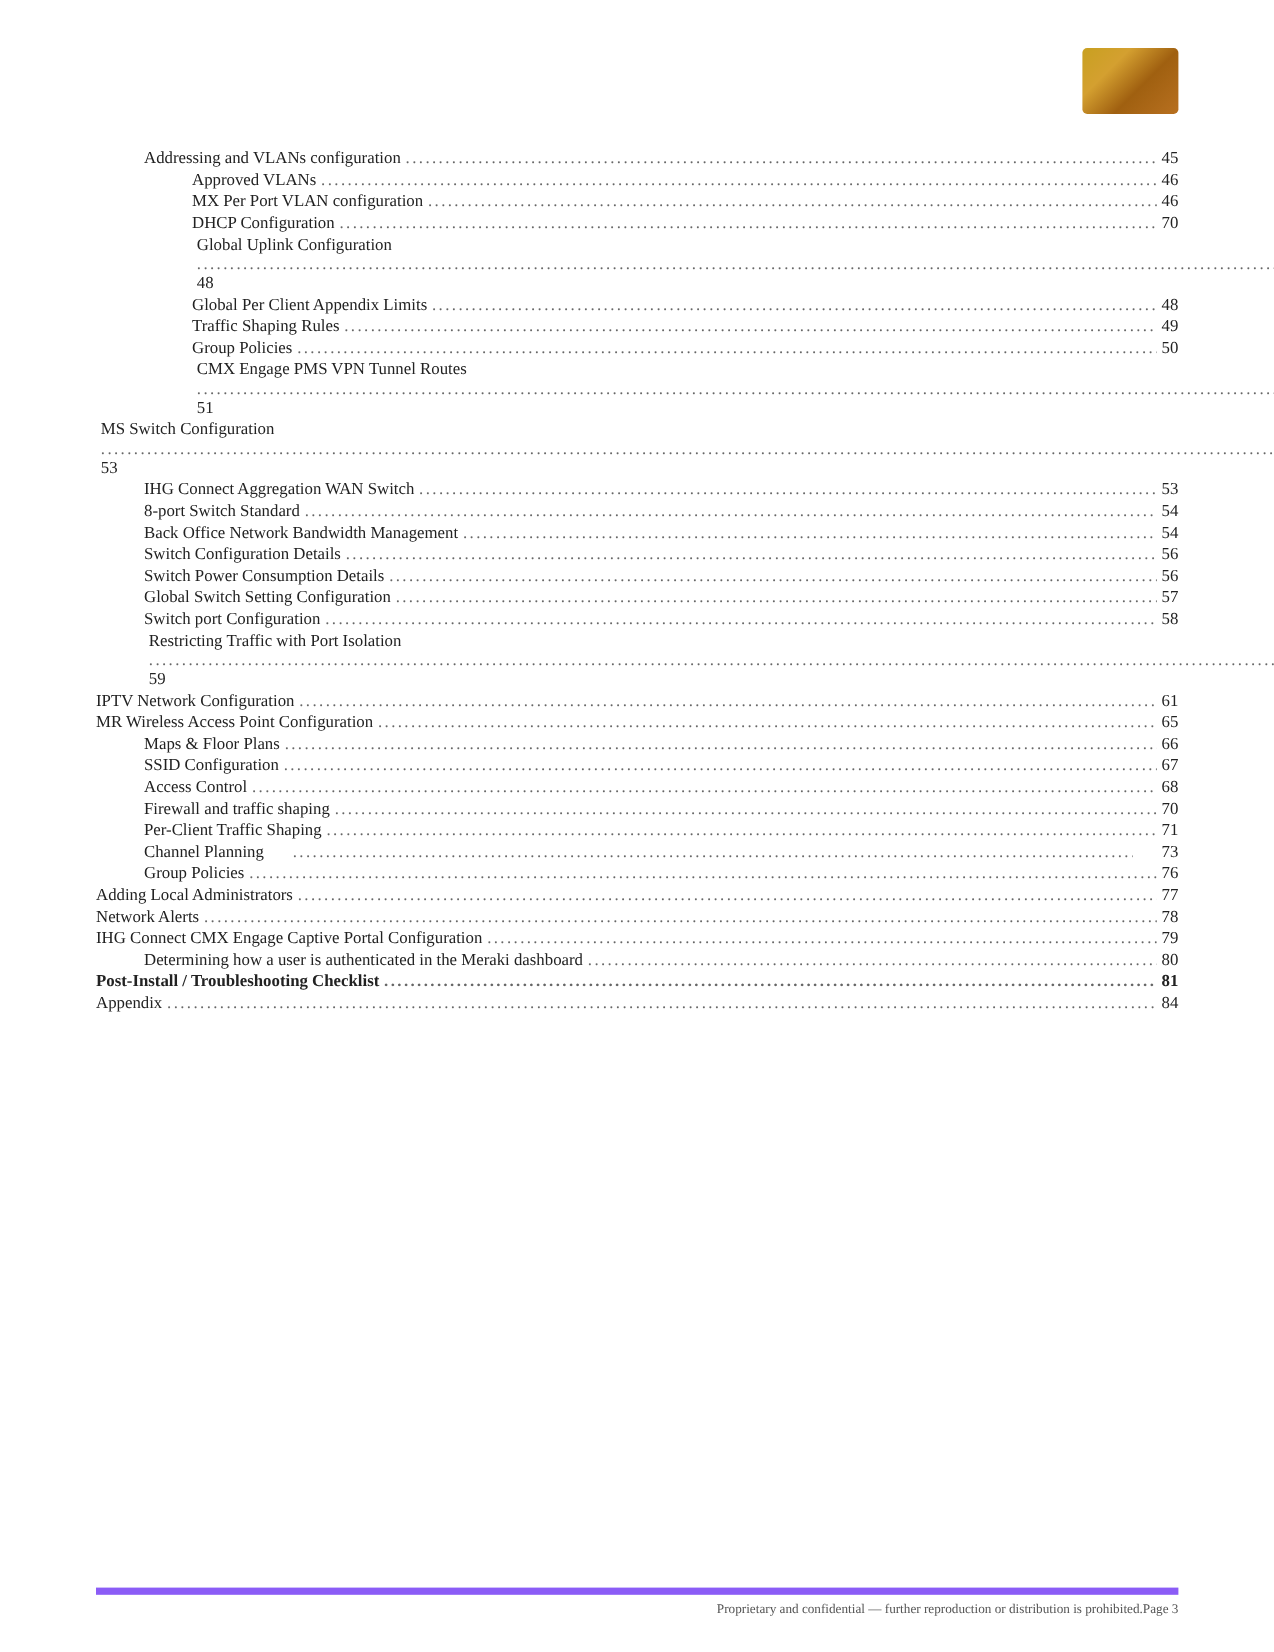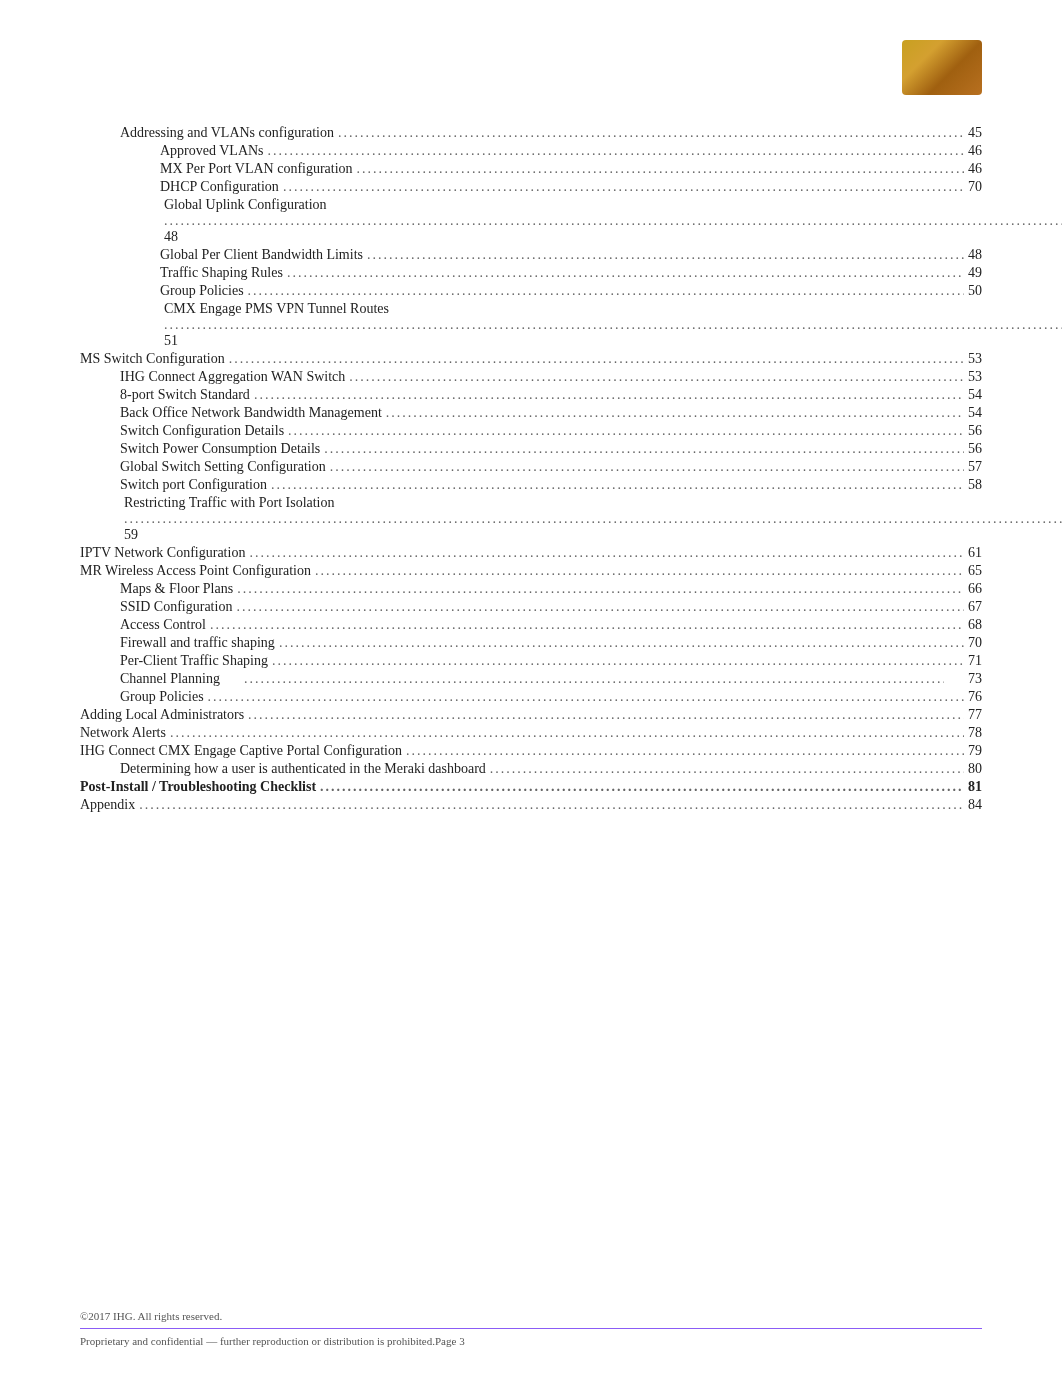--- a/index.html
+++ b/index.html
@@ -41,23 +41,23 @@
     }
 
     .footer-copyright {
       font-size: 11px;
       color: #555;
       margin-bottom: 6px;
     }
 
     .footer-bottom {
       display: flex;
-      justify-content: flex-start;
+      justify-content: flex-end;
       align-items: center;
-      border-top: 1px solid #8b5cf6;
+      border-top: 6px solid #8b5cf6;
       padding-top: 6px;
     }
 
     .footer-proprietary {
       font-size: 11px;
       color: #555;
     }
 
     .footer-page {
       font-size: 11px;
@@ -125,40 +125,40 @@
       <span class="toc-entry">DHCP Configuration</span>
       <span class="toc-leaders">...................................................................................................................................................................................................................................................</span>
       <span class="toc-page">70</span>
     </div>
     <div class="toc-row" style="padding-left: 80px; flex-direction: column;">
       <span class="toc-entry">Global Uplink Configuration</span>
       <span class="toc-leaders">...................................................................................................................................................................................................................................................</span>
       <span class="toc-page">48</span>
     </div>
     <div class="toc-row" style="padding-left: 80px;">
-      <span class="toc-entry">Global Per Client Bandwidth Limits</span>
+      <span class="toc-entry">Global Per Client Appendix Limits</span>
       <span class="toc-leaders">...................................................................................................................................................................................................................................................</span>
       <span class="toc-page">48</span>
     </div>
     <div class="toc-row" style="padding-left: 80px; justify-content: center;">
       <span class="toc-entry">Traffic Shaping Rules</span>
       <span class="toc-leaders">...................................................................................................................................................................................................................................................</span>
       <span class="toc-page">49</span>
     </div>
     <div class="toc-row" style="padding-left: 80px;">
       <span class="toc-entry">Group Policies</span>
       <span class="toc-leaders">...................................................................................................................................................................................................................................................</span>
       <span class="toc-page">50</span>
     </div>
     <div class="toc-row" style="padding-left: 80px; flex-direction: column;">
       <span class="toc-entry">CMX Engage PMS VPN Tunnel Routes</span>
       <span class="toc-leaders">...................................................................................................................................................................................................................................................</span>
       <span class="toc-page">51</span>
     </div>
-    <div class="toc-row" style="padding-left: 0px;">
+    <div class="toc-row" style="padding-left: 0px; flex-direction: column;">
       <span class="toc-entry">MS Switch Configuration</span>
       <span class="toc-leaders">...................................................................................................................................................................................................................................................</span>
       <span class="toc-page">53</span>
     </div>
     <div class="toc-row" style="padding-left: 40px;">
       <span class="toc-entry">IHG Connect Aggregation WAN Switch</span>
       <span class="toc-leaders">...................................................................................................................................................................................................................................................</span>
       <span class="toc-page">53</span>
     </div>
     <div class="toc-row" style="padding-left: 40px;">
@@ -267,20 +267,19 @@
       <span class="toc-page">81</span>
     </div>
     <div class="toc-row" style="padding-left: 0px;">
       <span class="toc-entry">Appendix</span>
       <span class="toc-leaders">...................................................................................................................................................................................................................................................</span>
       <span class="toc-page">84</span>
     </div>
   </div>
 
 <div class="footer">
-  <div class="footer-copyright">©2017 IHG. All rights reserved.</div>
   <div class="footer-bottom">
     <span class="footer-proprietary">Proprietary and confidential  —  further reproduction or distribution is prohibited.</span>
     <span class="footer-page">
       <span>Page</span>&nbsp;<span>3</span>
     </span>
   </div>
 </div>
 
 </body></html>

